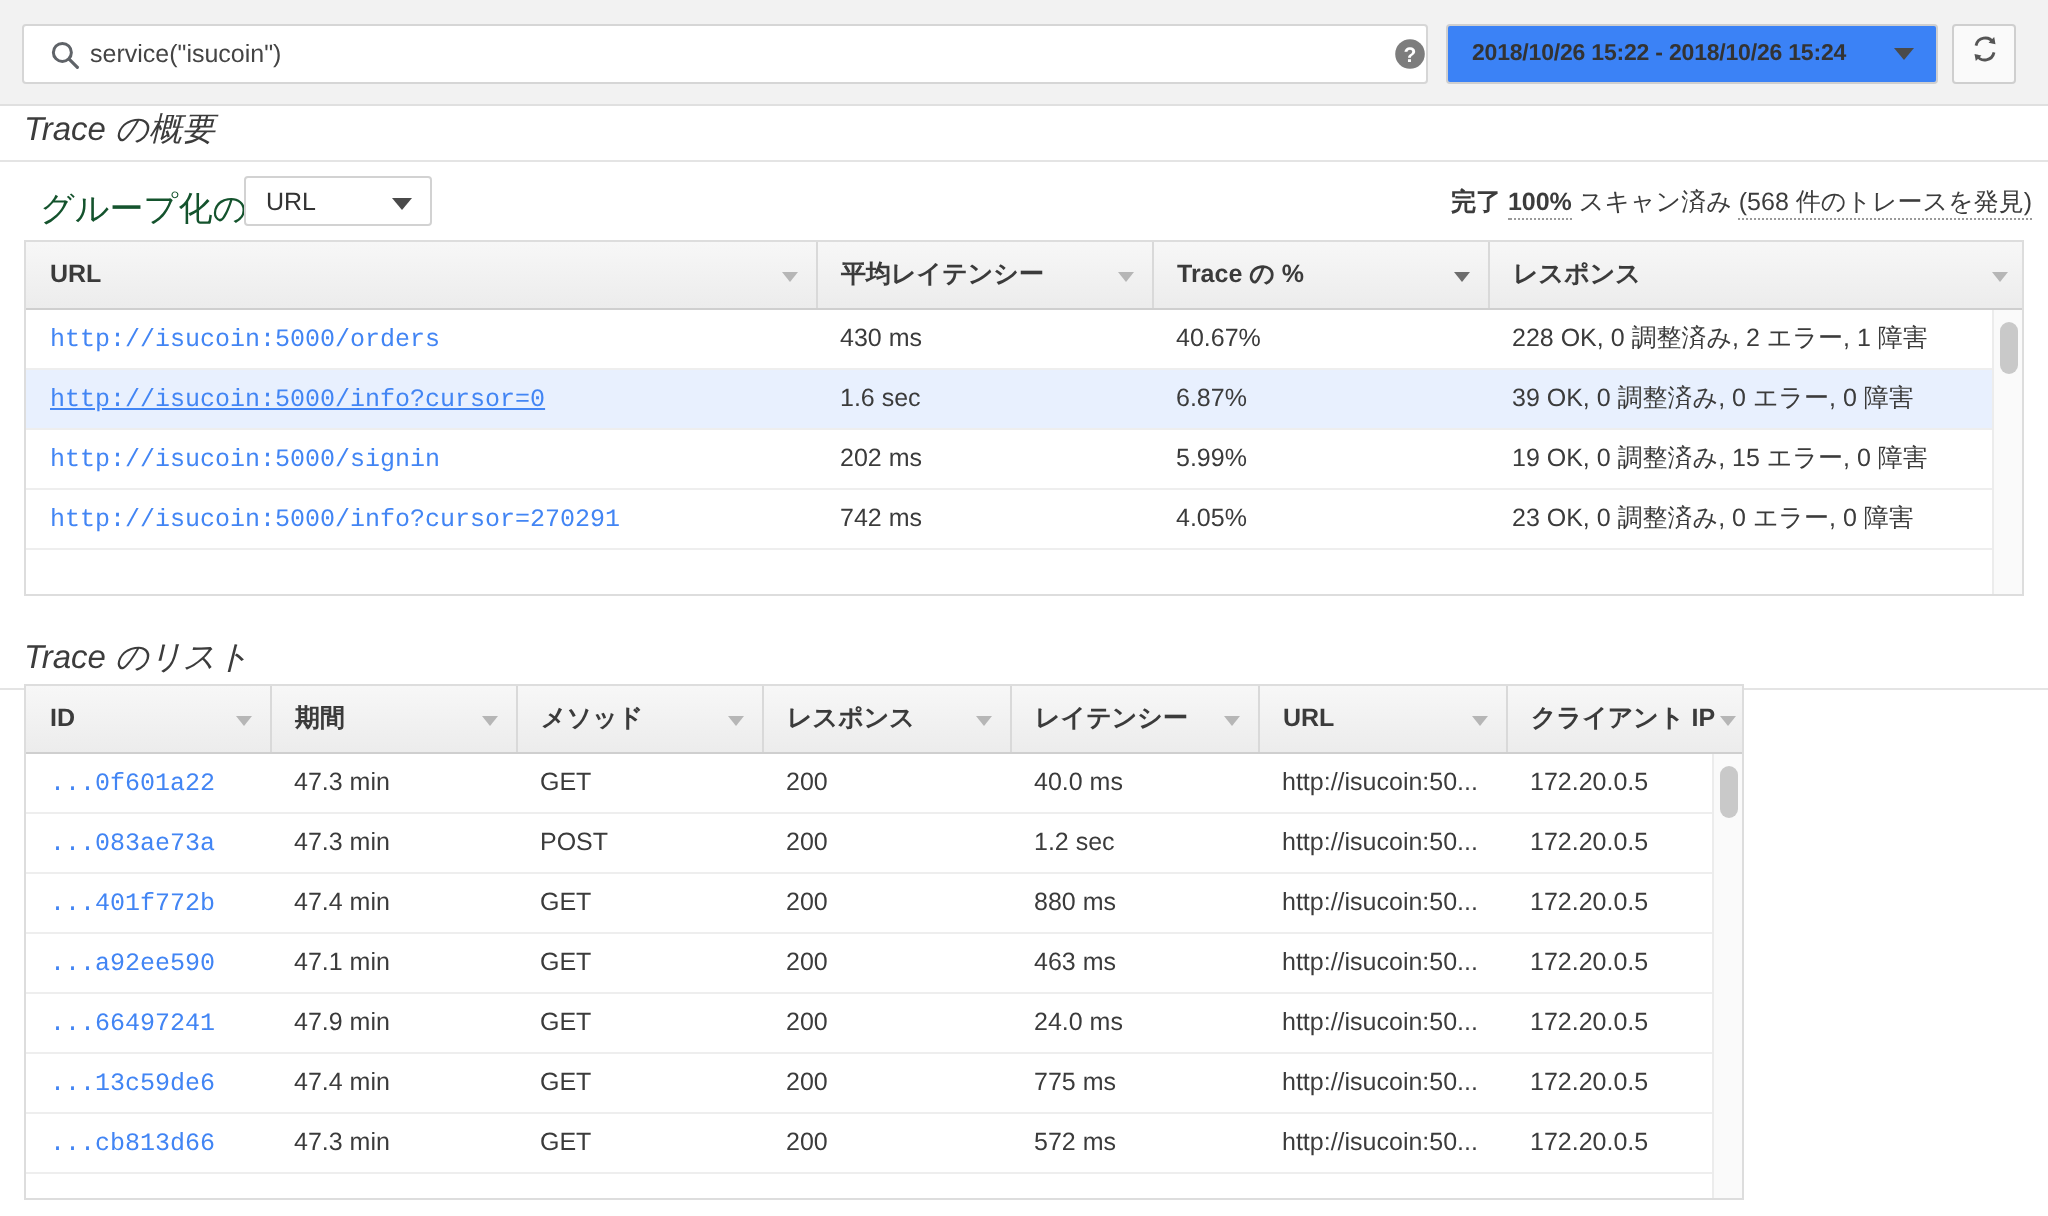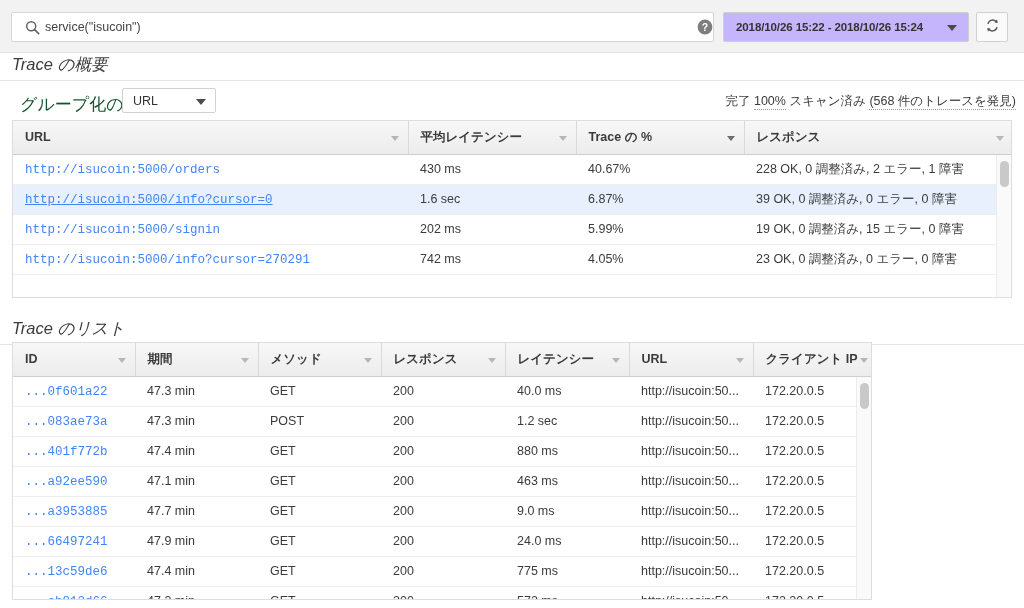--- a/index.html
+++ b/index.html
@@ -36,21 +36,21 @@
     font-size: 12.5px; color: #444; flex: 1 1 auto;
     white-space: nowrap; overflow: hidden;
   }
   .help-icon {
     position: absolute; left: 697px; top: 19px;
     width: 16px; height: 16px;
   }
   .date-range {
     position: absolute; left: 723px; top: 12px;
     width: 246px; height: 30px;
-    background: #c4b5fd;
+    background: #3b82f6;
     border: 1px solid #cfcfcf;
     border-radius: 2px;
     display: flex; align-items: center;
     font-size: 11.5px; font-weight: bold; color: #333;
     cursor: pointer;
   }
   .date-range .dr-text { margin-left: 12px; letter-spacing: -0.1px; }
   .date-range .caret { margin-left: auto; margin-right: 11px; }
   .refresh-btn {
     position: absolute; left: 976px; top: 12px;
@@ -90,21 +90,21 @@
     cursor: pointer;
   }
   .groupby-select .gs-text { margin-left: 10px; }
   .groupby-select .caret { margin-left: auto; margin-right: 9px; }
 
   .scan-status {
     position: absolute; right: 8px; top: 93px;
     font-size: 12.5px; color: #3c3c3c;
     white-space: nowrap;
   }
-  .scan-status .bold { font-weight: normal; }
+  .scan-status .bold { font-weight: bold; }
   .scan-status .dotted {
     border-bottom: 1px dotted #9a9a9a;
     padding-bottom: 1px;
   }
 
   
   .tbl-wrap {
     position: absolute;
     border: 1px solid #dddddd;
     background: #ffffff;
@@ -398,30 +398,20 @@
           <td><a class="celllink" href="#">...a92ee590</a></td>
           <td>47.1 min</td>
           <td>GET</td>
           <td>200</td>
           <td>463 ms</td>
           <td>http://isucoin:50...</td>
           <td>172.20.0.5</td>
           <td>0</td>
         </tr>
         <tr>
-          <td><a class="celllink" href="#">...a3953885</a></td>
-          <td>47.7 min</td>
-          <td>GET</td>
-          <td>200</td>
-          <td>9.0 ms</td>
-          <td>http://isucoin:50...</td>
-          <td>172.20.0.5</td>
-          <td>0</td>
-        </tr>
-        <tr>
           <td><a class="celllink" href="#">...66497241</a></td>
           <td>47.9 min</td>
           <td>GET</td>
           <td>200</td>
           <td>24.0 ms</td>
           <td>http://isucoin:50...</td>
           <td>172.20.0.5</td>
           <td>0</td>
         </tr>
         <tr>

